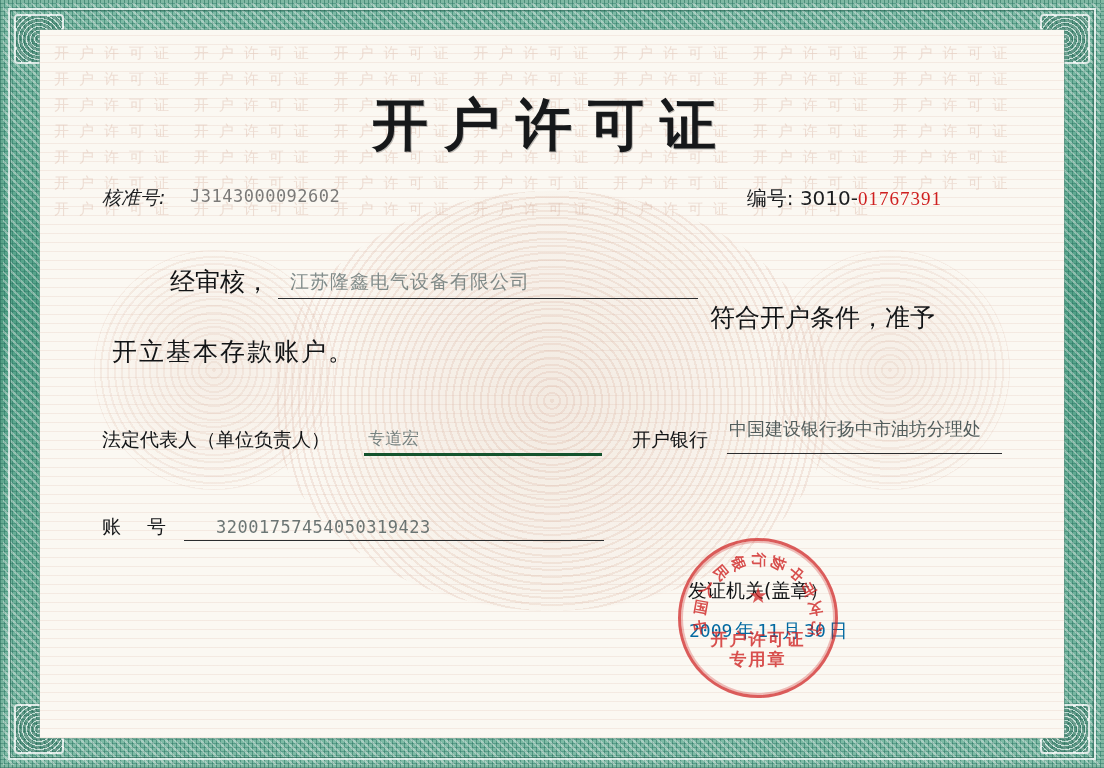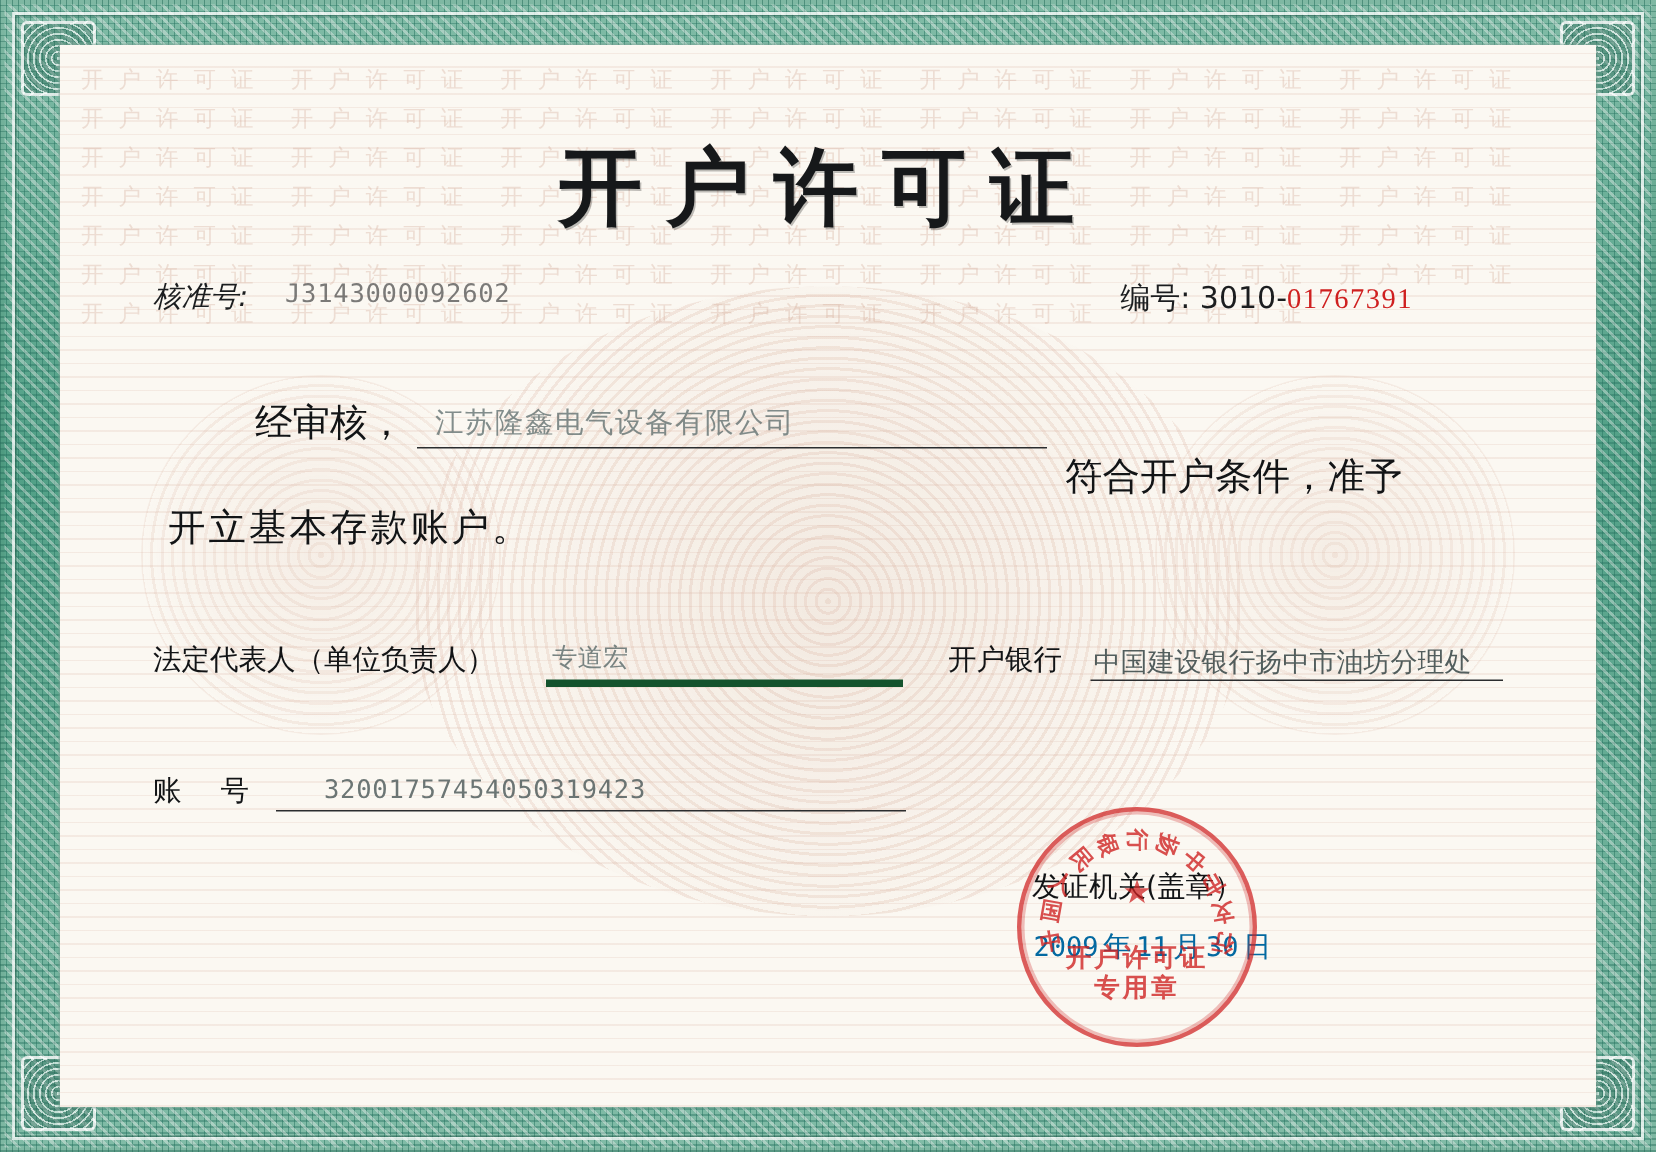--- a/index.html
+++ b/index.html
@@ -217,40 +217,40 @@
     height: 34px;
     font-size: 19px;
     color: #121416;
   }
   .legal-label { position: absolute; left: 0; top: 2px; }
   .legal-blank {
     position: absolute;
     left: 262px;
     width: 238px;
     height: 28px;
-    border-bottom: 5px solid #14532d;
+    border-bottom: 3px solid #14532d;
   }
   .legal-blank .filled {
     position: absolute;
     left: 4px; bottom: 3px;
     font-size: 17px;
     color: #5a6a6a;
     opacity: 0.8;
   }
   .bank-label { position: absolute; left: 530px; top: 2px; }
   .bank-blank {
     position: absolute;
     left: 625px;
     right: 0;
     height: 28px;
     border-bottom: 1px solid #2b2d2f;
   }
   .bank-blank .filled {
     position: absolute;
-    left: 2px; bottom: 0;
+    left: 2px; bottom: 12px;
     font-size: 18px;
     color: #3c4a4a;
     opacity: 0.88;
     font-family: Liberation Serif, serif;
   }
 
   .row-account {
     position: absolute;
     top: 482px;
     left: 62px;

